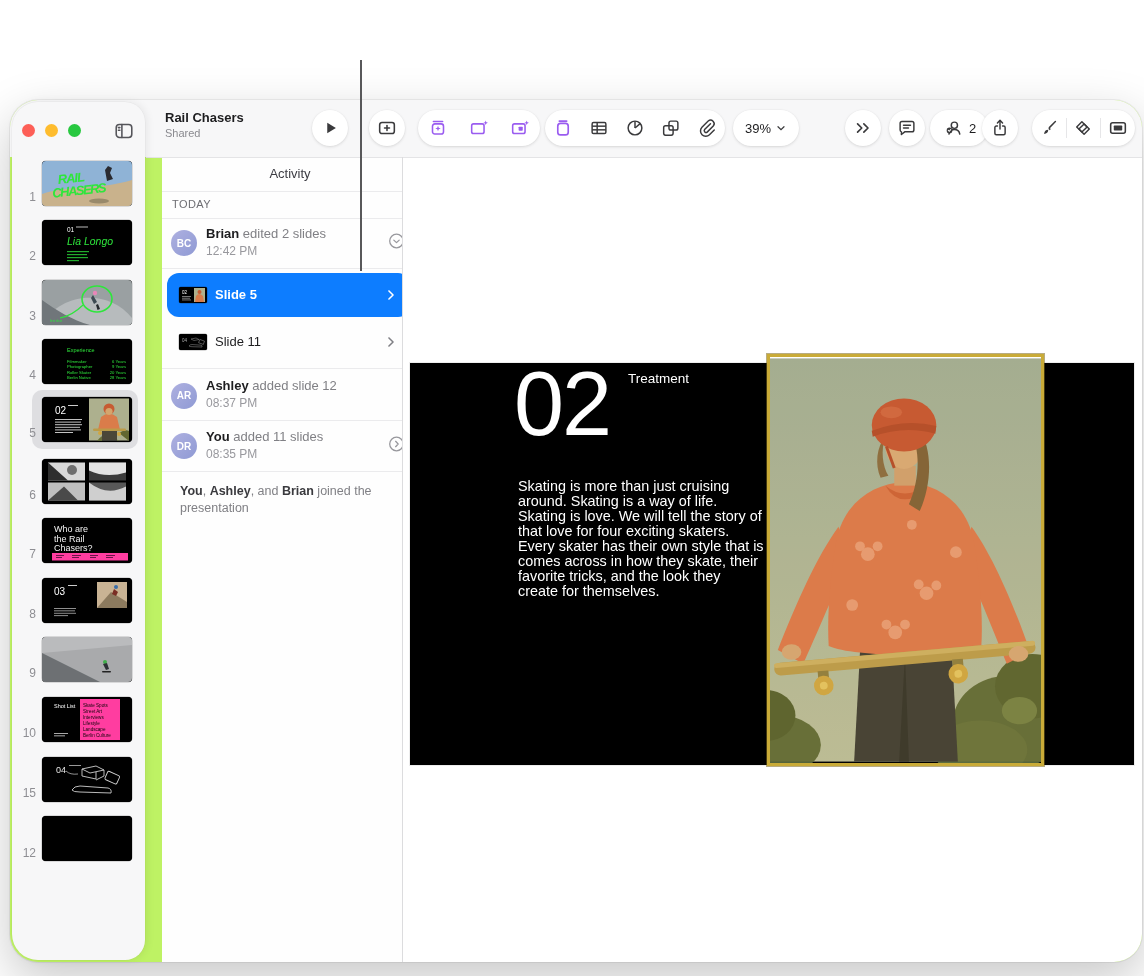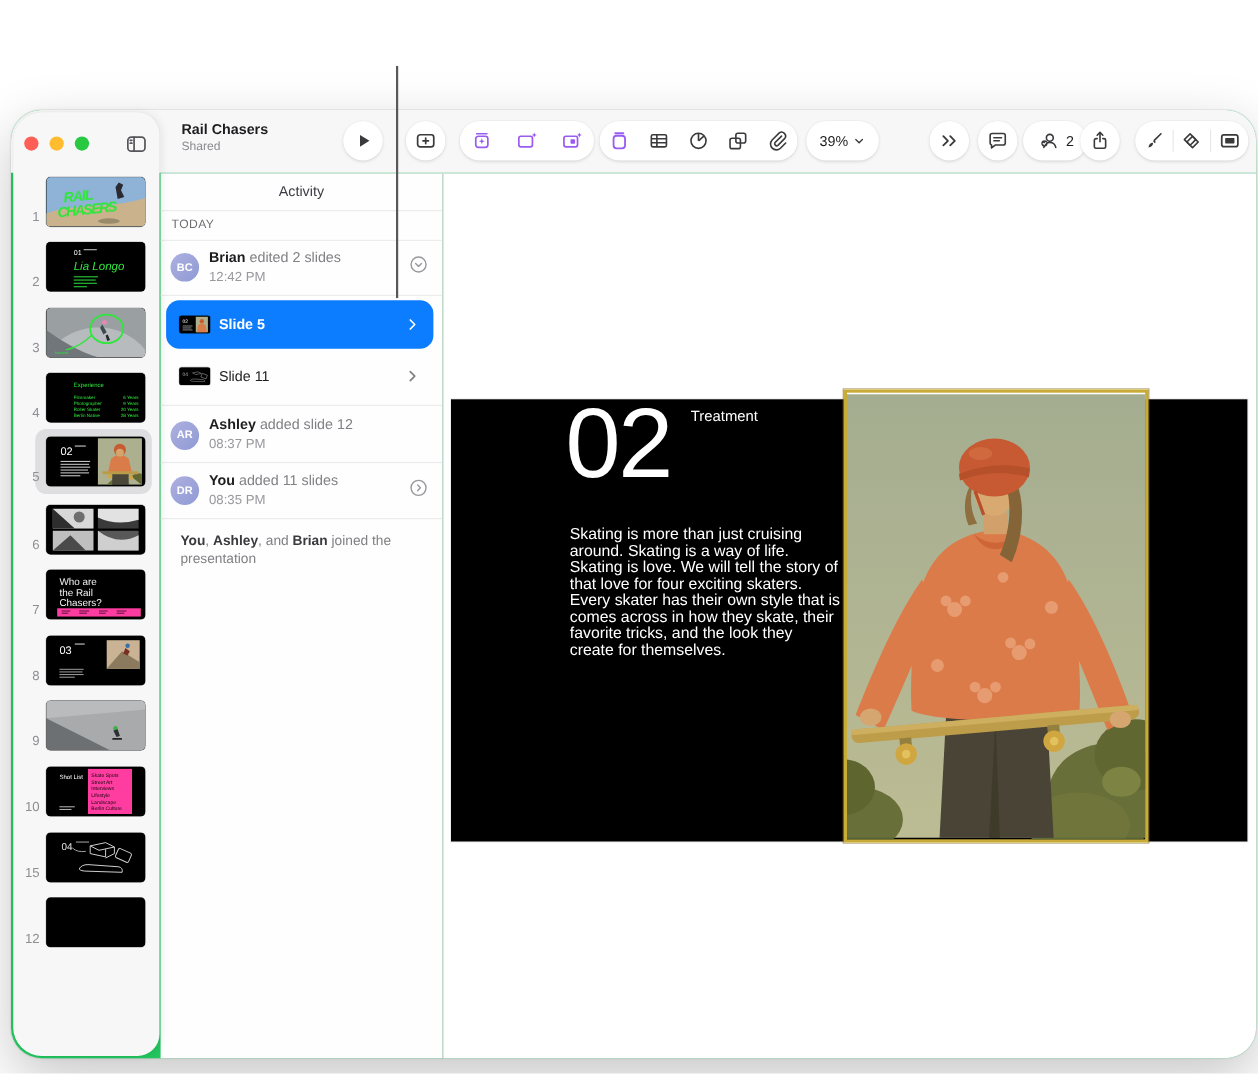--- a/index.html
+++ b/index.html
@@ -4,21 +4,21 @@
 <style>
   * { margin:0; padding:0; box-sizing:border-box; }
   html,body { width:1144px; height:976px; overflow:hidden; background:#fff;
     font-family:"Liberation Sans","DejaVu Sans",sans-serif; }
   .stage { position:relative; width:1144px; height:976px; background:#fff; }
 
   .callout-line { position:absolute; left:360px; top:60px; width:2px; height:211px;
     background:#58585a; z-index:50; }
 
   .window { position:absolute; left:10px; top:100px; width:1132px; height:862px;
-    background:#22c55e; border-radius:28px;
+    background:#bef264; border-radius:28px;
     box-shadow:0 18px 50px rgba(0,0,0,.22), 0 0 0 1px rgba(0,0,0,.06); }
 
   
   .toolbar { position:absolute; left:0; top:0; right:0; height:57px;
     background:#f7f7f8; border-radius:28px 28px 0 0; }
   .toolbar-divider { position:absolute; left:136px; top:57px; right:0; height:1px; background:#e4e4e6; }
   .title-block { position:absolute; left:155px; top:10px; }
   .doc-title { font-size:13px; font-weight:bold; color:#1d1d1f; }
   .doc-subtitle { font-size:11px; color:#8a8a8f; margin-top:2px; }
 
@@ -55,21 +55,21 @@
   .nav-item { position:absolute; left:0; width:133px; cursor:pointer; }
   .nav-num { position:absolute; left:0; width:24px; text-align:right; bottom:2px;
     font-size:12px; color:#8e8e93; }
   .nav-thumb { position:absolute; left:30px; top:0; width:90px; height:45px;
     border-radius:4px; overflow:hidden; background:#000;
     box-shadow:0 0 0 .5px rgba(0,0,0,.25); }
   .nav-sel { position:absolute; left:20px; width:106px; height:59px; top:-7px;
     background:#dedee1; border-radius:10px; }
 
   
-  .activity-panel { position:absolute; left:136px; top:58px; width:256px; bottom:0;
+  .activity-panel { position:absolute; left:152px; top:58px; width:256px; bottom:0;
     background:#fefefe; }
   .panel-right-border { position:absolute; left:392px; top:57px; bottom:0; width:1px; background:#dcdcde; }
   .activity-header { position:absolute; left:0; right:0; top:8px; text-align:center;
     font-size:13px; color:#3c3c43; }
   .hdiv { position:absolute; left:0; right:0; height:1px; background:#ebebed; }
   .today-label { position:absolute; left:10px; top:40px; font-size:11px; color:#6e6e73;
     letter-spacing:.4px; }
   .act-row { position:absolute; left:0; right:0; cursor:pointer; }
   .avatar { position:absolute; left:9px; width:26px; height:26px; border-radius:50%;
     color:#fff; font-size:10px; font-weight:bold; display:flex; align-items:center;

